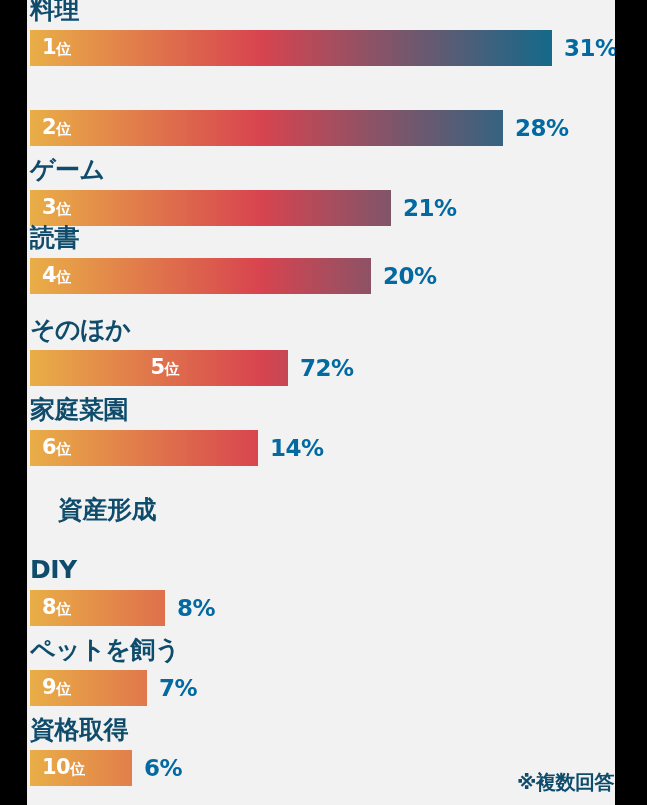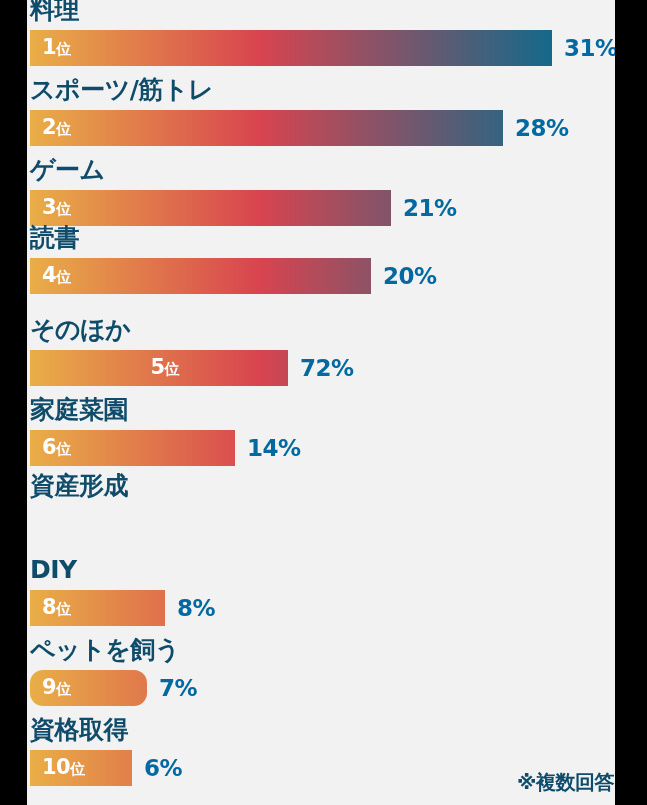--- a/index.html
+++ b/index.html
@@ -119,21 +119,20 @@
     <div class="rank-label">料理</div>
     <div class="bar-line">
       <div class="bar" style="width: 522px; background: linear-gradient(90deg, rgb(233, 174, 71) 0%, rgb(216, 68, 79) 44%, rgb(20, 105, 138) 100%) 0% 0% / 522px 100% no-repeat;">
         <span class="bar-rank"><span class="num">1</span><span class="kurai">位</span></span>
       </div>
       <span class="bar-value">31%</span>
     </div>
   </div>
 
   <div class="rank-row" style="top: 80px;">
-    <div class="rank-label">スポーツ/筋トレ</div>
     <div class="bar-line">
       <div class="bar" style="width: 473px; background: linear-gradient(90deg, rgb(233, 174, 71) 0%, rgb(216, 68, 79) 44%, rgb(20, 105, 138) 100%) 0% 0% / 522px 100% no-repeat;">
         <span class="bar-rank"><span class="num">2</span><span class="kurai">位</span></span>
       </div>
       <span class="bar-value">28%</span>
     </div>
   </div>
 
   <div class="rank-row" style="top: 160px;">
     <div class="rank-label">ゲーム</div>
@@ -161,45 +160,45 @@
       <div class="bar" style="width: 258px; background: linear-gradient(90deg, rgb(233, 174, 71) 0%, rgb(216, 68, 79) 44%, rgb(20, 105, 138) 100%) 0% 0% / 522px 100% no-repeat; justify-content: center;">
         <span class="bar-rank"><span class="num">5</span><span class="kurai">位</span></span>
       </div>
       <span class="bar-value">72%</span>
     </div>
   </div>
 
   <div class="rank-row" style="top: 400px; padding-left: 36px;">
     <div class="rank-label">家庭菜園</div>
     <div class="bar-line">
-      <div class="bar" style="width: 205px; background: linear-gradient(90deg, rgb(233, 174, 71) 0%, rgb(216, 68, 79) 44%, rgb(20, 105, 138) 100%) 0% 0% / 522px 100% no-repeat;">
+      <div class="bar" style="width: 228px; background: linear-gradient(90deg, rgb(233, 174, 71) 0%, rgb(216, 68, 79) 44%, rgb(20, 105, 138) 100%) 0% 0% / 522px 100% no-repeat;">
         <span class="bar-rank"><span class="num">6</span><span class="kurai">位</span></span>
       </div>
       <span class="bar-value">14%</span>
     </div>
   </div>
 
-  <div class="rank-row" style="top: 476px;">
+  <div class="rank-row" style="top: 500px; margin-left: 28px;">
     <div class="rank-label">資産形成</div>
   </div>
 
   <div class="rank-row" style="top: 560px;">
     <div class="rank-label">DIY</div>
     <div class="bar-line">
       <div class="bar" style="width: 135px; background: linear-gradient(90deg, rgb(233, 174, 71) 0%, rgb(216, 68, 79) 44%, rgb(20, 105, 138) 100%) 0% 0% / 522px 100% no-repeat;">
         <span class="bar-rank"><span class="num">8</span><span class="kurai">位</span></span>
       </div>
       <span class="bar-value">8%</span>
     </div>
   </div>
 
   <div class="rank-row" style="top: 640px;">
     <div class="rank-label">ペットを飼う</div>
     <div class="bar-line">
-      <div class="bar" style="width: 117px; background: linear-gradient(90deg, rgb(233, 174, 71) 0%, rgb(216, 68, 79) 44%, rgb(20, 105, 138) 100%) 0% 0% / 522px 100% no-repeat; border-radius: 13px;">
+      <div class="bar" style="width: 117px; background: linear-gradient(90deg, rgb(233, 174, 71) 0%, rgb(216, 68, 79) 44%, rgb(20, 105, 138) 100%) 0% 0% / 522px 100% no-repeat;">
         <span class="bar-rank"><span class="num">9</span><span class="kurai">位</span></span>
       </div>
       <span class="bar-value">7%</span>
     </div>
   </div>
 
   <div class="rank-row" style="top: 720px;">
     <div class="rank-label">資格取得</div>
     <div class="bar-line">
       <div class="bar" style="width: 102px; background: linear-gradient(90deg, rgb(233, 174, 71) 0%, rgb(216, 68, 79) 44%, rgb(20, 105, 138) 100%) 0% 0% / 522px 100% no-repeat;">

